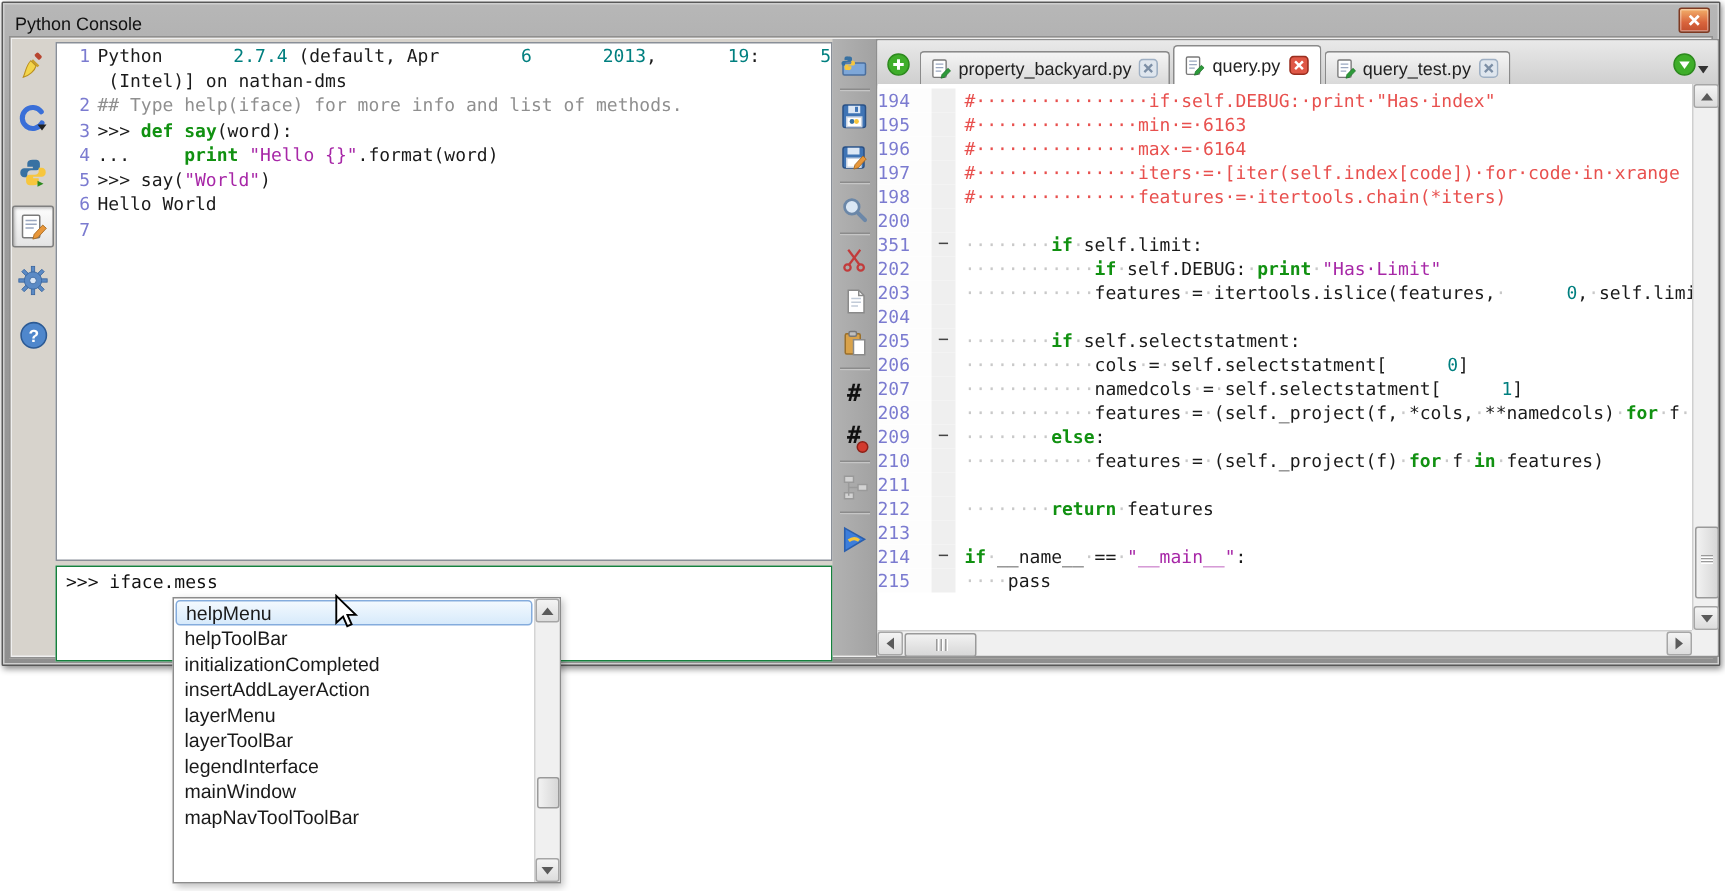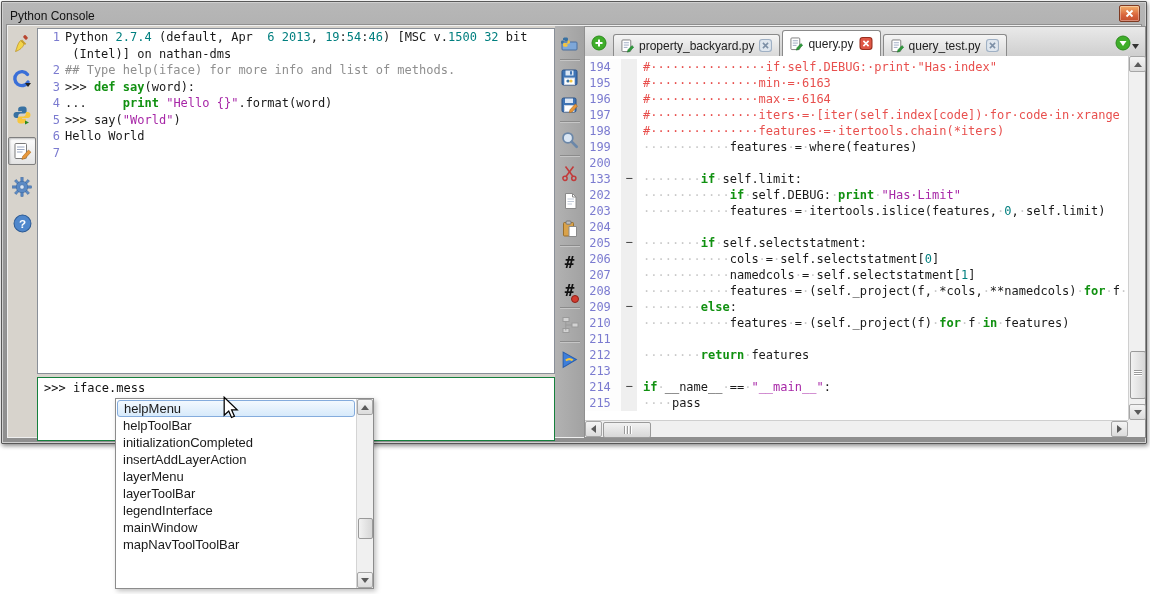--- a/index.html
+++ b/index.html
@@ -53,29 +53,29 @@
     display:flex;align-items:flex-end;}
   .newtab{margin:0 6px 5px 6px;display:flex;}
   .tablist{margin-left:auto;margin-right:6px;margin-bottom:5px;display:flex;align-items:center;}
   .tab{display:flex;align-items:center;gap:5px;padding:3px 7px;font-size:12px;color:#222;
     border:1px solid #8a8a8a;border-bottom:none;border-radius:3px 3px 0 0;height:22px;box-sizing:border-box;
     background:linear-gradient(180deg,#f5f5f5,#d9d9d9);margin-right:2px;}
   .tab.active{background:#fff;height:26px;position:relative;z-index:2;}
   .code{position:absolute;left:0;top:29px;right:17px;bottom:17px;background:#fff;overflow:hidden;
     font-family:"DejaVu Sans Mono", monospace;font-size:12px;line-height:16px;padding-top:3px;}
   .eline{display:flex;white-space:pre;}
-  .eln{width:30px;flex:0 0 30px;text-align:center;padding-right:6px;color:var(--ln);background:#fdfdfd;}
+  .eln{width:30px;flex:0 0 30px;text-align:left;padding-right:6px;color:var(--ln);background:#fdfdfd;}
   .efold{width:16px;flex:0 0 16px;background:#efefef;color:#444;text-align:center;line-height:14px;}
   .etxt{white-space:pre;padding-left:6px;}
 
   
   .tt{color:#1a1a1a;}
   .tk{color:var(--kw);font-weight:bold;text-align:right;}
   .ts{color:var(--str);}
-  .tn{color:var(--num);}
+  .tn{color:var(--num);margin-left:40px;}
   .tc{color:var(--cmt);}
   .tr{color:var(--red);}
   .tw{color:#c9c9c9;}
 
   
   .sbtn{background:linear-gradient(180deg,#f4f4f4,#dcdcdc);border:1px solid #a6a6a6;border-radius:2px;
     display:flex;align-items:center;justify-content:center;box-sizing:border-box;}
   .arrow{width:0;height:0;border:4px solid transparent;}
   .a-up{border-bottom:5px solid #5a5a5a;margin-top:-4px;}
   .a-down{border-top:5px solid #5a5a5a;margin-bottom:-4px;}
@@ -383,23 +383,22 @@
                 <path d="M0 0h7L3.5 5z" fill="#333"></path>
               </svg>
           </span>
         </div>
         <div class="code" id="editorCode">
             <div class="eline"><span class="eln">194</span><span class="efold"></span><span class="etxt"><span class="tr">#················if·self.DEBUG:·print·"Has·index"</span></span></div>
             <div class="eline"><span class="eln">195</span><span class="efold"></span><span class="etxt"><span class="tr">#···············min·=·6163</span></span></div>
             <div class="eline"><span class="eln">196</span><span class="efold"></span><span class="etxt"><span class="tr">#···············max·=·6164</span></span></div>
             <div class="eline"><span class="eln">197</span><span class="efold"></span><span class="etxt"><span class="tr">#···············iters·=·[iter(self.index[code])·for·code·in·xrange</span></span></div>
             <div class="eline"><span class="eln">198</span><span class="efold"></span><span class="etxt"><span class="tr">#···············features·=·itertools.chain(*iters)</span></span></div>
-            <div class="eline"><span class="eln">199</span><span class="efold"></span><span class="etxt"><span class="tw">············</span><span class="tt">features</span><span class="tw">·</span><span class="tt">=</span><span class="tw">·</span><span class="tt">where(features)</span></span></div>
             <div class="eline"><span class="eln">200</span><span class="efold"></span><span class="etxt"></span></div>
-            <div class="eline"><span class="eln">133</span><span class="efold">−</span><span class="etxt"><span class="tw">········</span><span class="tk">if</span><span class="tw">·</span><span class="tt">self.limit:</span></span></div>
+            <div class="eline"><span class="eln">351</span><span class="efold">−</span><span class="etxt"><span class="tw">········</span><span class="tk">if</span><span class="tw">·</span><span class="tt">self.limit:</span></span></div>
             <div class="eline"><span class="eln">202</span><span class="efold"></span><span class="etxt"><span class="tw">············</span><span class="tk">if</span><span class="tw">·</span><span class="tt">self.DEBUG:</span><span class="tw">·</span><span class="tk">print</span><span class="tw">·</span><span class="ts">"Has·Limit"</span></span></div>
             <div class="eline"><span class="eln">203</span><span class="efold"></span><span class="etxt"><span class="tw">············</span><span class="tt">features</span><span class="tw">·</span><span class="tt">=</span><span class="tw">·</span><span class="tt">itertools.islice(features,</span><span class="tw">·</span><span class="tn">0</span><span class="tt">,</span><span class="tw">·</span><span class="tt">self.limit)</span></span></div>
             <div class="eline"><span class="eln">204</span><span class="efold"></span><span class="etxt"></span></div>
             <div class="eline"><span class="eln">205</span><span class="efold">−</span><span class="etxt"><span class="tw">········</span><span class="tk">if</span><span class="tw">·</span><span class="tt">self.selectstatment:</span></span></div>
             <div class="eline"><span class="eln">206</span><span class="efold"></span><span class="etxt"><span class="tw">············</span><span class="tt">cols</span><span class="tw">·</span><span class="tt">=</span><span class="tw">·</span><span class="tt">self.selectstatment[</span><span class="tn">0</span><span class="tt">]</span></span></div>
             <div class="eline"><span class="eln">207</span><span class="efold"></span><span class="etxt"><span class="tw">············</span><span class="tt">namedcols</span><span class="tw">·</span><span class="tt">=</span><span class="tw">·</span><span class="tt">self.selectstatment[</span><span class="tn">1</span><span class="tt">]</span></span></div>
             <div class="eline"><span class="eln">208</span><span class="efold"></span><span class="etxt"><span class="tw">············</span><span class="tt">features</span><span class="tw">·</span><span class="tt">=</span><span class="tw">·</span><span class="tt">(self._project(f,</span><span class="tw">·</span><span class="tt">*cols,</span><span class="tw">·</span><span class="tt">**namedcols)</span><span class="tw">·</span><span class="tk">for</span><span class="tw">·</span><span class="tt">f</span><span class="tw">·</span></span></div>
             <div class="eline"><span class="eln">209</span><span class="efold">−</span><span class="etxt"><span class="tw">········</span><span class="tk">else</span><span class="tt">:</span></span></div>
             <div class="eline"><span class="eln">210</span><span class="efold"></span><span class="etxt"><span class="tw">············</span><span class="tt">features</span><span class="tw">·</span><span class="tt">=</span><span class="tw">·</span><span class="tt">(self._project(f)</span><span class="tw">·</span><span class="tk">for</span><span class="tw">·</span><span class="tt">f</span><span class="tw">·</span><span class="tk">in</span><span class="tw">·</span><span class="tt">features)</span></span></div>
             <div class="eline"><span class="eln">211</span><span class="efold"></span><span class="etxt"></span></div>

